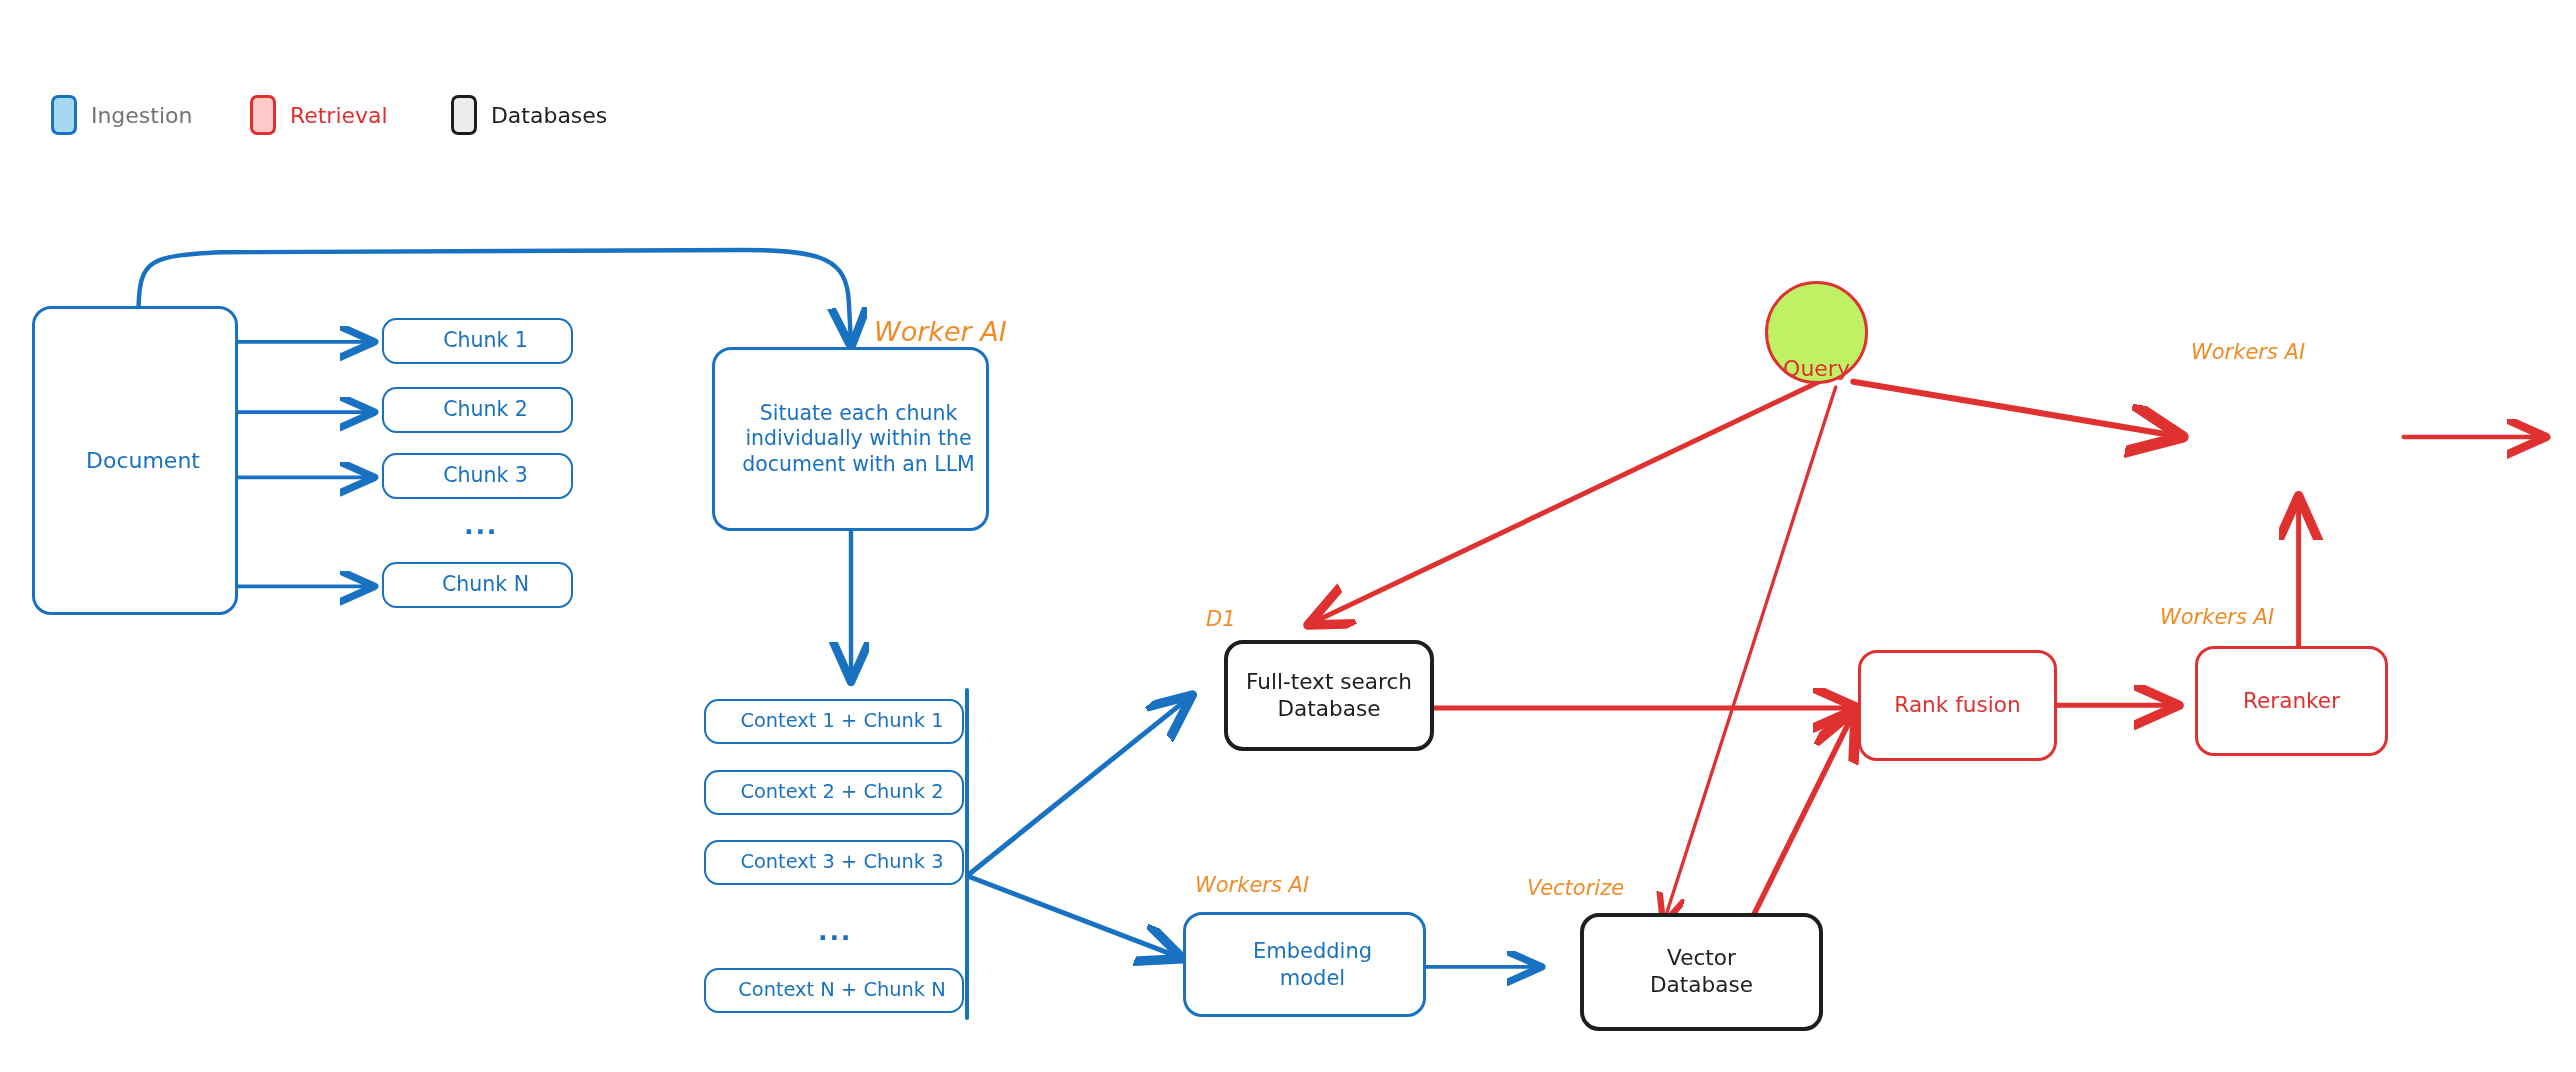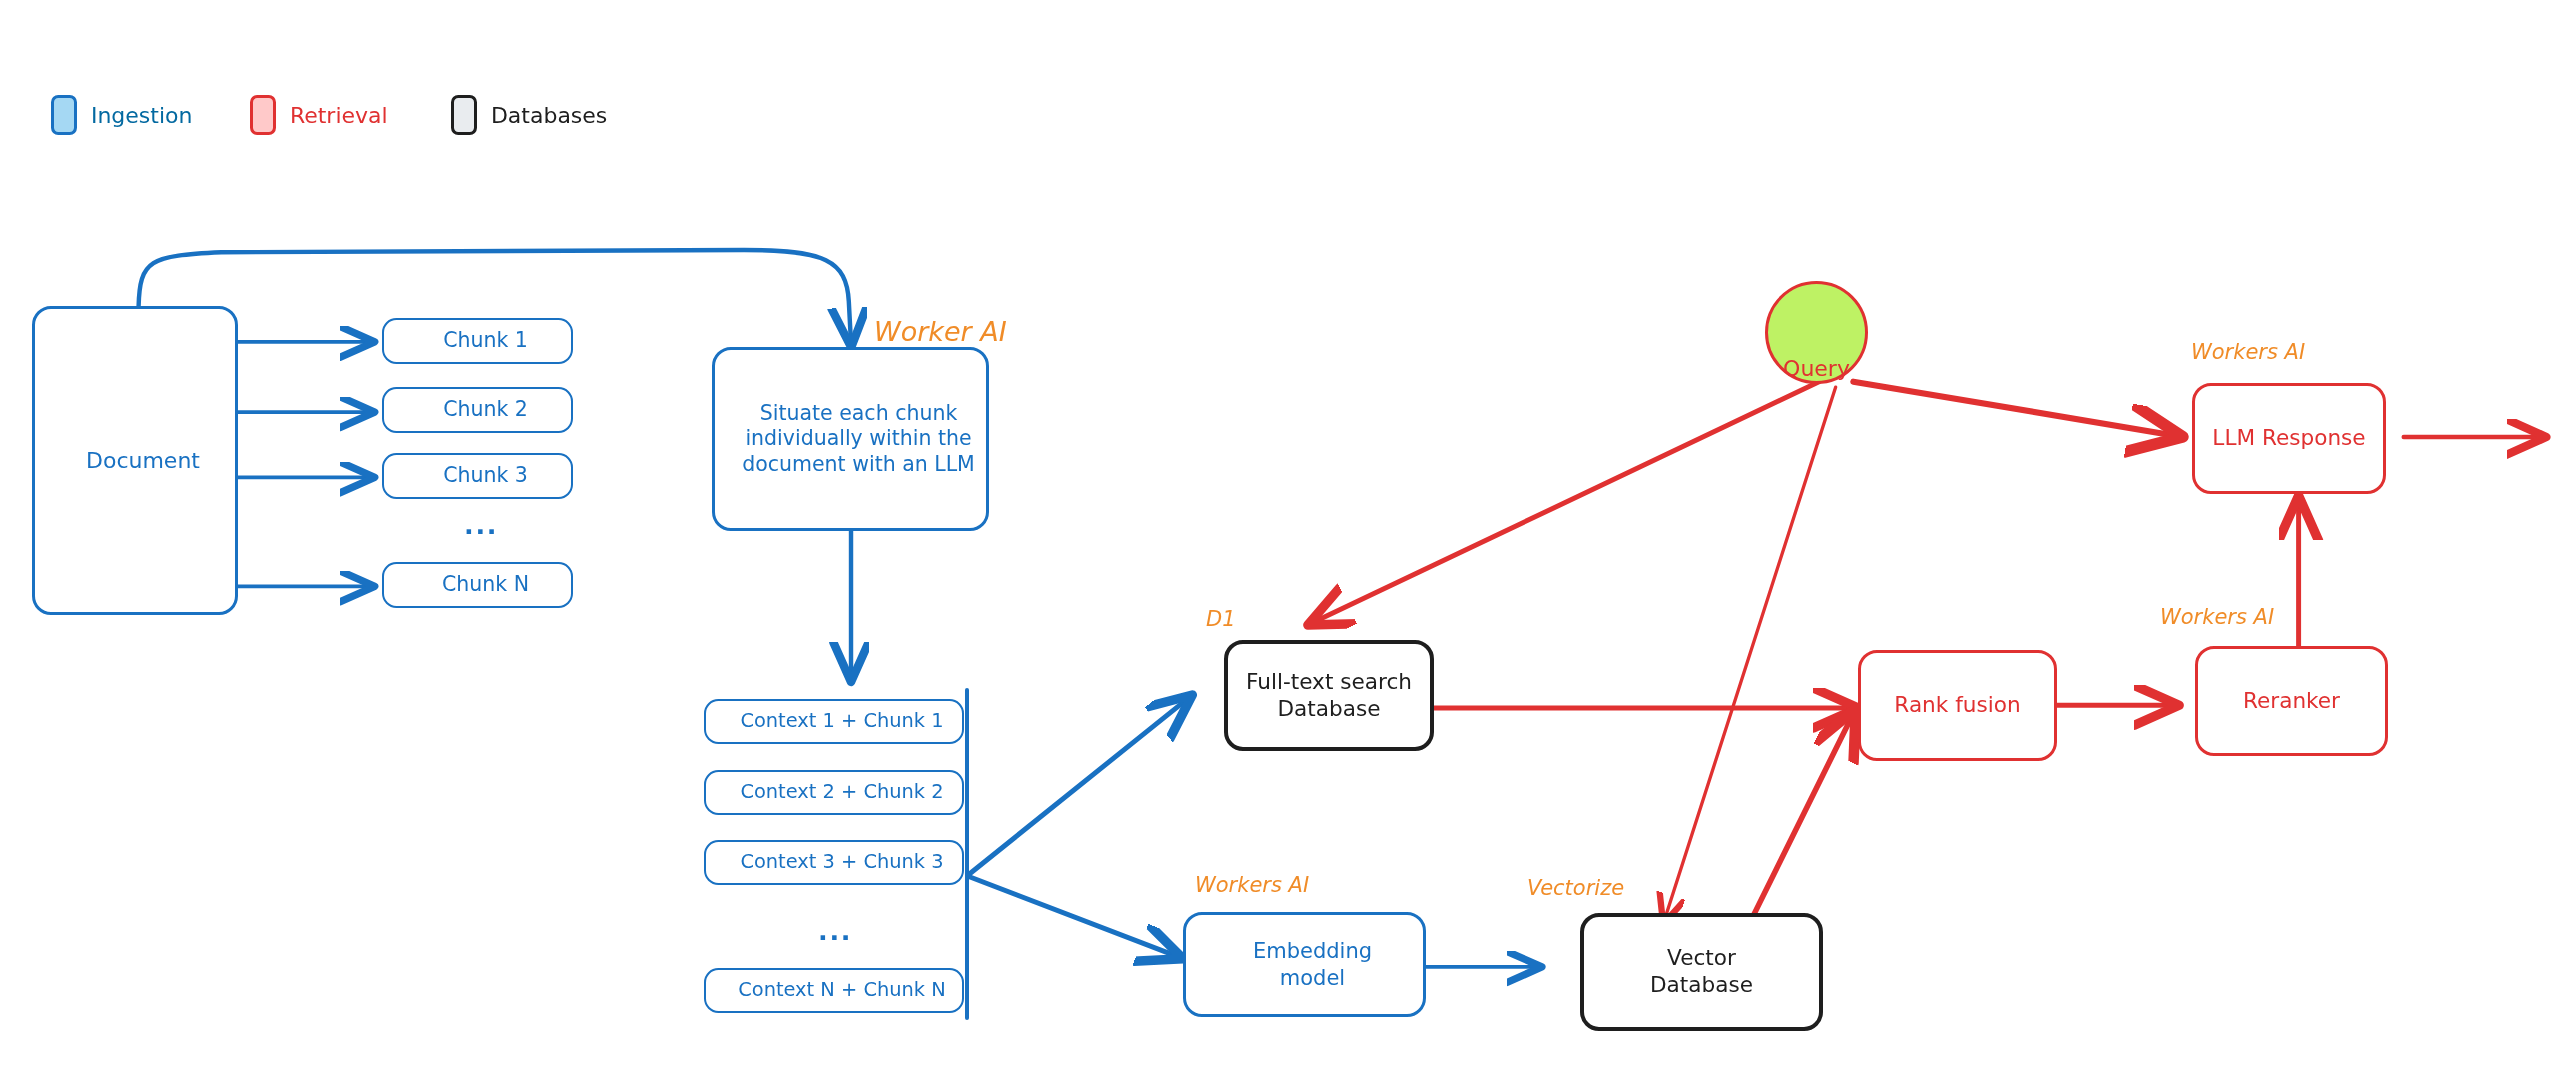--- a/index.html
+++ b/index.html
@@ -76,21 +76,21 @@
     display: flex; align-items: flex-end; justify-content: center;
     background: #bef264;
   }
 
   
   .txt {
     position: absolute;
     white-space: pre;
   }
   .orange { color: #f08c28; font-style: italic; }
-  .blue-t { color: #0369a1; }
+  .blue-t { color: #737373; }
   .red-t  { color: #e03131; }
   .black-t{ color: #1e1e1e; }
 
   
   .legend-item {
     position: absolute;
     display: flex;
     align-items: center;
   }
   .swatch {
@@ -260,18 +260,15 @@
   </div>
 
   <div class="txt orange" style="left:2160px; top:605px; font-size:21px;">Workers AI</div>
 
   <div class="node n-red" style="left:2195px; top:646px; width:193px; height:110px; font-size:21.6px;">
     <span class="lbl">Reranker</span>
   </div>
 
   <div class="txt orange" style="left:2191px; top:340px; font-size:21px;">Workers AI</div>
 
-  <div class="node n-red" style="left:2192px; top:383px; width:194px; height:111px; font-size:21.6px;">
-    <span class="lbl">LLM Response</span>
-  </div>
 
 </div>
 
 
 </body></html>

